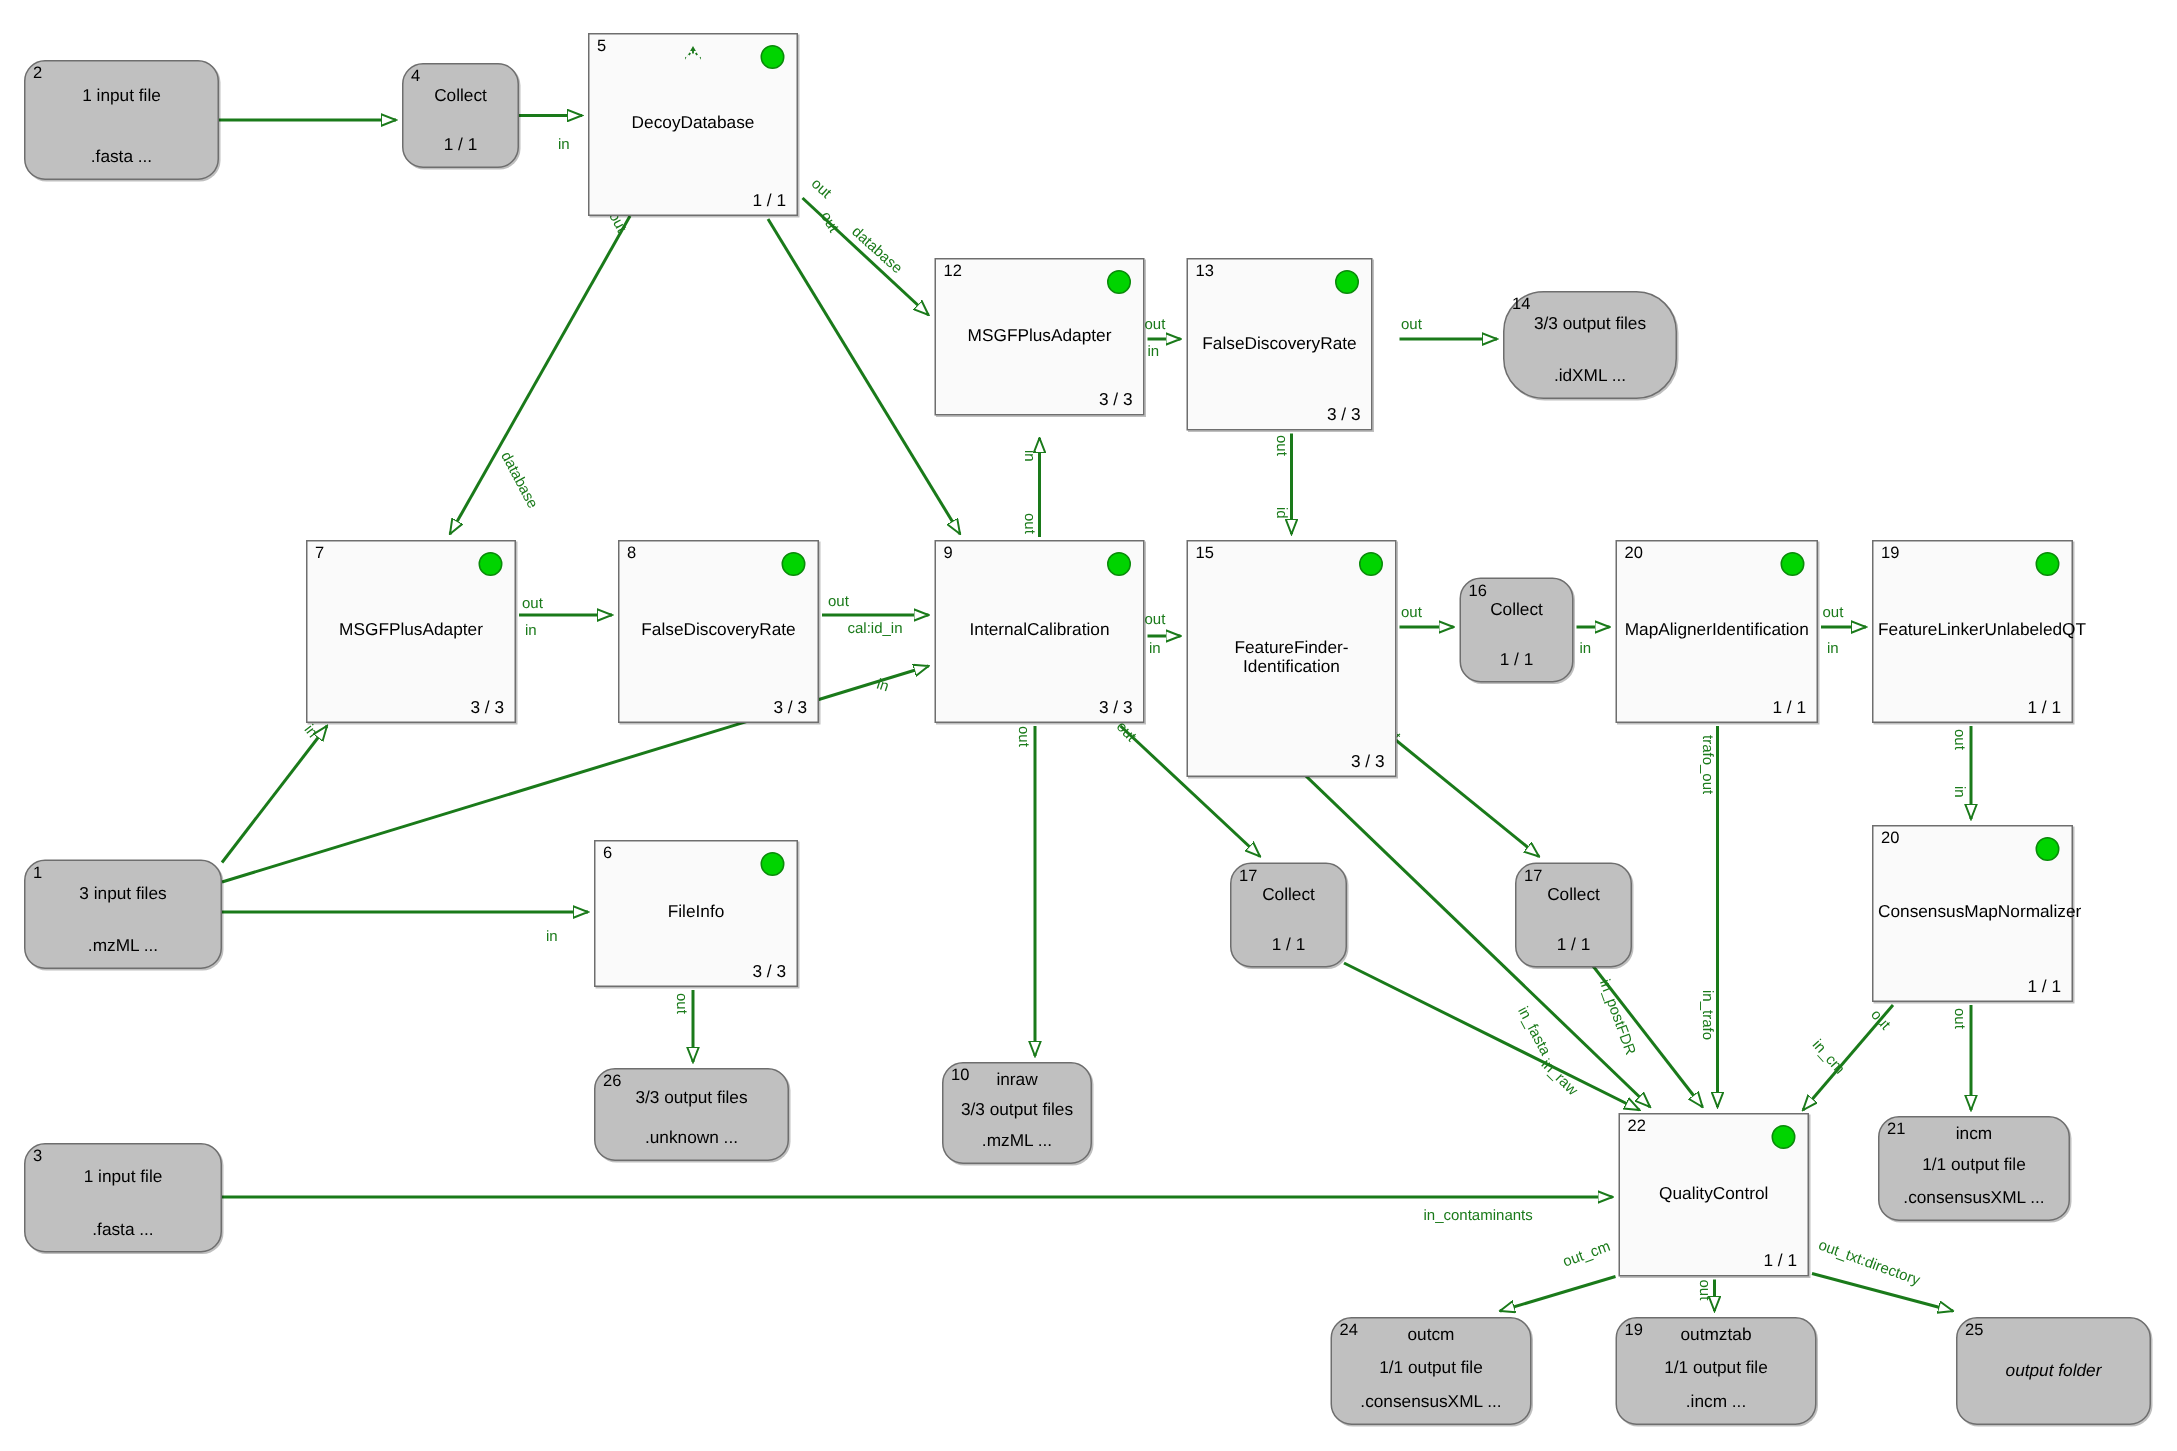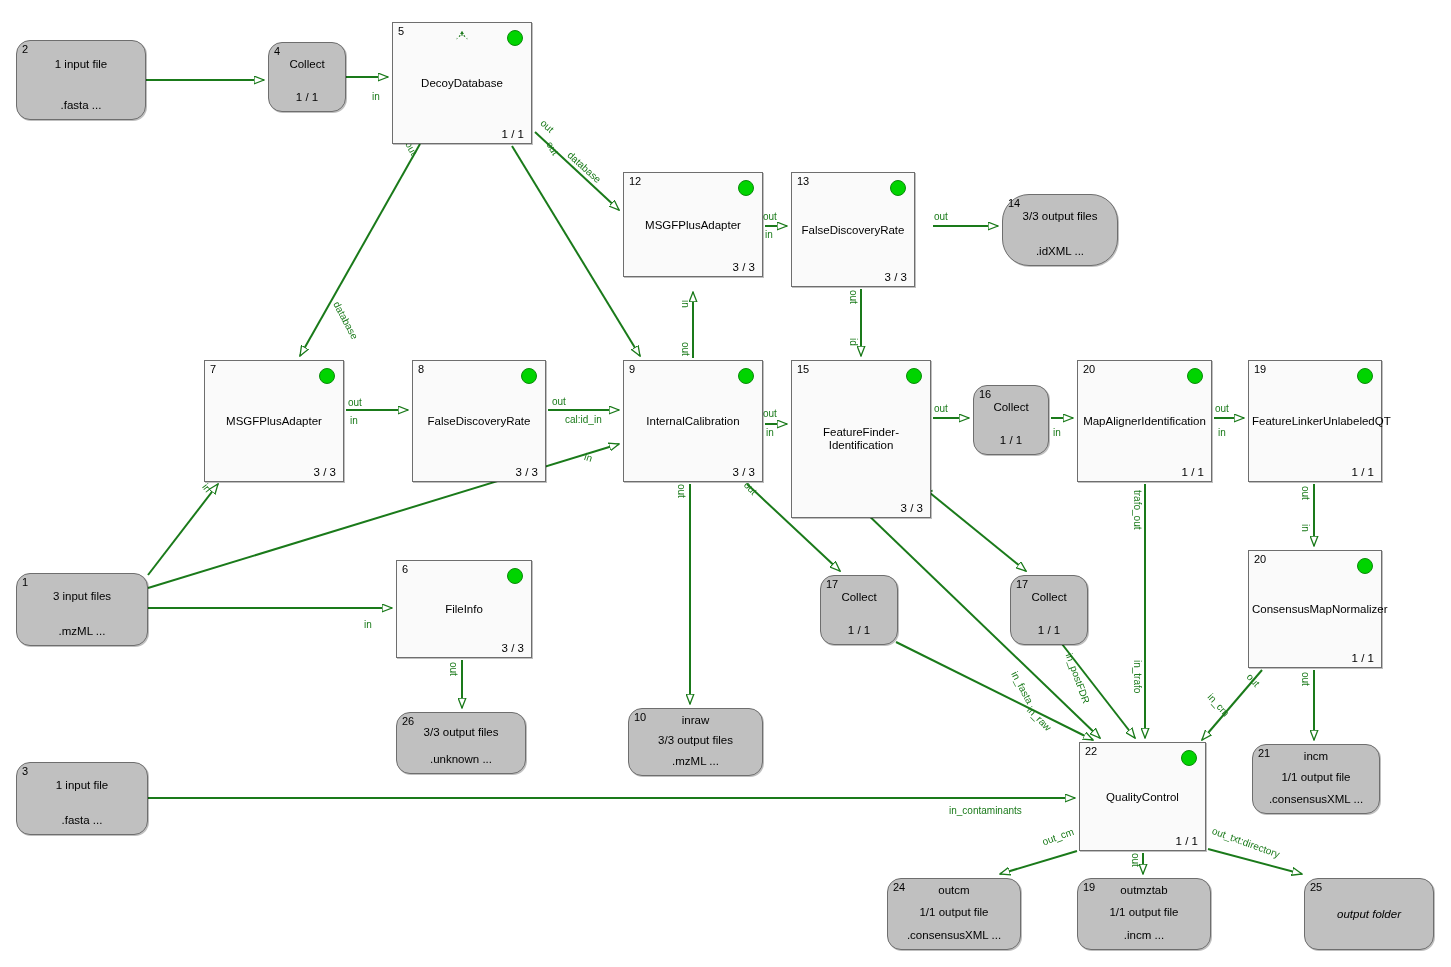--- a/index.html
+++ b/index.html
@@ -229,21 +229,21 @@
       <div class="node io" style="left: 1010px; top: 575px; width: 78px; height: 70px;">
         <div class="nid">17</div>
         <div class="io-mid" style="top: 22%;">Collect</div>
         <div class="io-bot" style="bottom: 8px;">1 / 1</div>
       </div>
       <div class="node io" style="left: 396px; top: 712px; width: 130px; height: 62px; padding-left: 37px;">
         <div class="nid">26</div>
         <div class="io-mid" style="top: 22%;">3/3 output files</div>
         <div class="io-bot" style="bottom: 8px;">.unknown ...</div>
       </div>
-      <div class="node io" style="left: 628px; top: 708px; width: 135px; height: 68px;">
+      <div class="node io" style="left: 628px; top: 708px; width: 100px; height: 68px;">
         <div class="nid">10</div>
         <div class="io-head" style="top: 5px;">inraw</div>
         <div class="io-mid" style="top: 38%;">3/3 output files</div>
         <div class="io-bot" style="bottom: 8px;">.mzML ...</div>
       </div>
       <div class="node io" style="left: 1252px; top: 744px; width: 128px; height: 70px;">
         <div class="nid">21</div>
         <div class="io-head" style="top: 5px;">incm</div>
         <div class="io-mid" style="top: 38%;">1/1 output file</div>
         <div class="io-bot" style="bottom: 8px;">.consensusXML ...</div>

